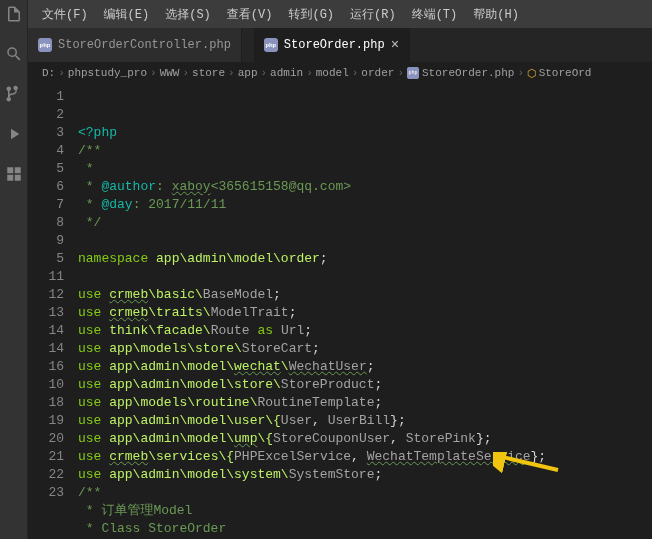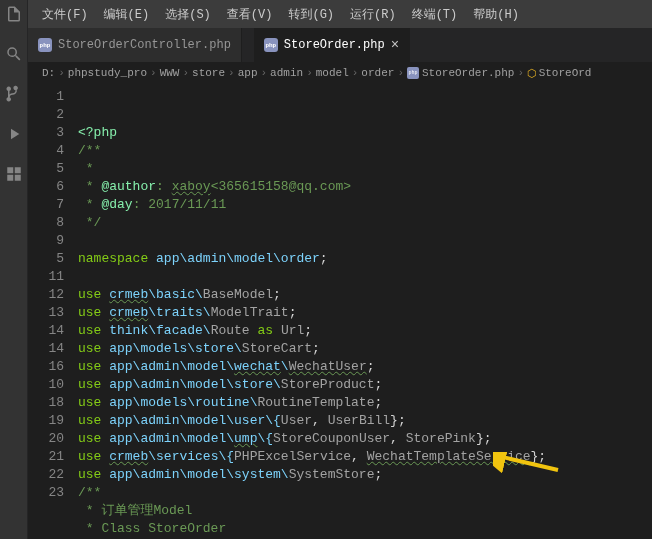--- a/index.html
+++ b/index.html
@@ -17,24 +17,24 @@
   .tab-close { color: #c5c5c5; font-size: 14px; }
   .breadcrumb { height: 22px; background: #1e1e1e; display: flex; align-items: center; padding-left: 14px; font-size: 11px; color: #a0a0a0; white-space: nowrap; overflow: hidden; }
   .bc-sep { color: #666; margin: 0 3px; }
   .bc-icon { width: 12px; height: 12px; border-radius: 2px; background: #8993be; display: inline-flex; align-items: center; justify-content: center; font-size: 5px; color: #fff; margin-right: 3px; }
   .editor { flex: 1; display: flex; overflow: hidden; background: #1e1e1e; }
   .gutter { width: 50px; text-align: right; padding-right: 14px; color: #858585; line-height: 18px; padding-top: 4px; user-select: none; }
   .code { flex: 1; padding-top: 4px; line-height: 18px; white-space: pre; position: relative; }
   .line { height: 18px; position: relative; }
   .c-key { color: #84cc16; }
   .c-com { color: #6a9955; }
-  .c-tag { color: #86efac; }
+  .c-tag { color: #14b8a6; }
   .c-cls { color: #a3a3a3; }
   .c-punc { color: #d4d4d4; }
-  .c-ns { color: #7dd3fc; }
+  .c-ns { color: #bef264; }
   .squiggle { text-decoration-line: underline; text-decoration-style: wavy; text-decoration-color: #6a9955; text-decoration-thickness: 1px; }
   .arrow { position: absolute; width: 70px; height: 22px; left: 415px; top: 368px; pointer-events: none; }
   .class-icon { color: #d7a623; font-size: 11px; margin-right: 2px; }
 </style>
 </head>
 <body>
 
 <div class="root">
 
   <div class="activity-bar">

